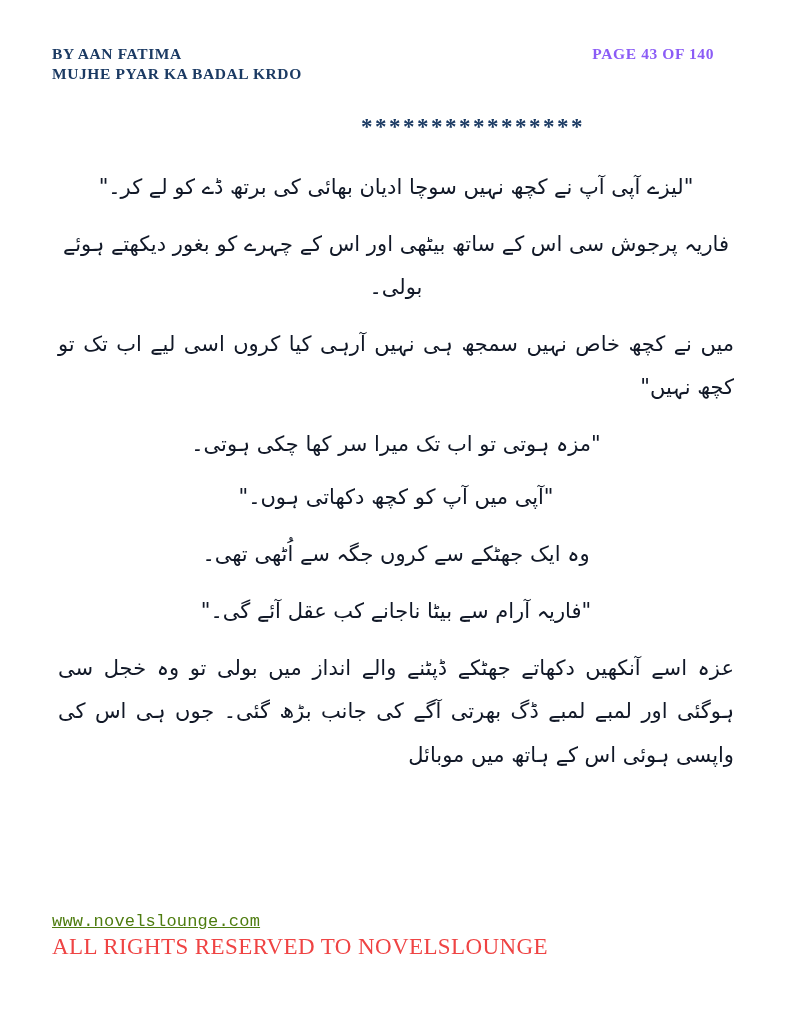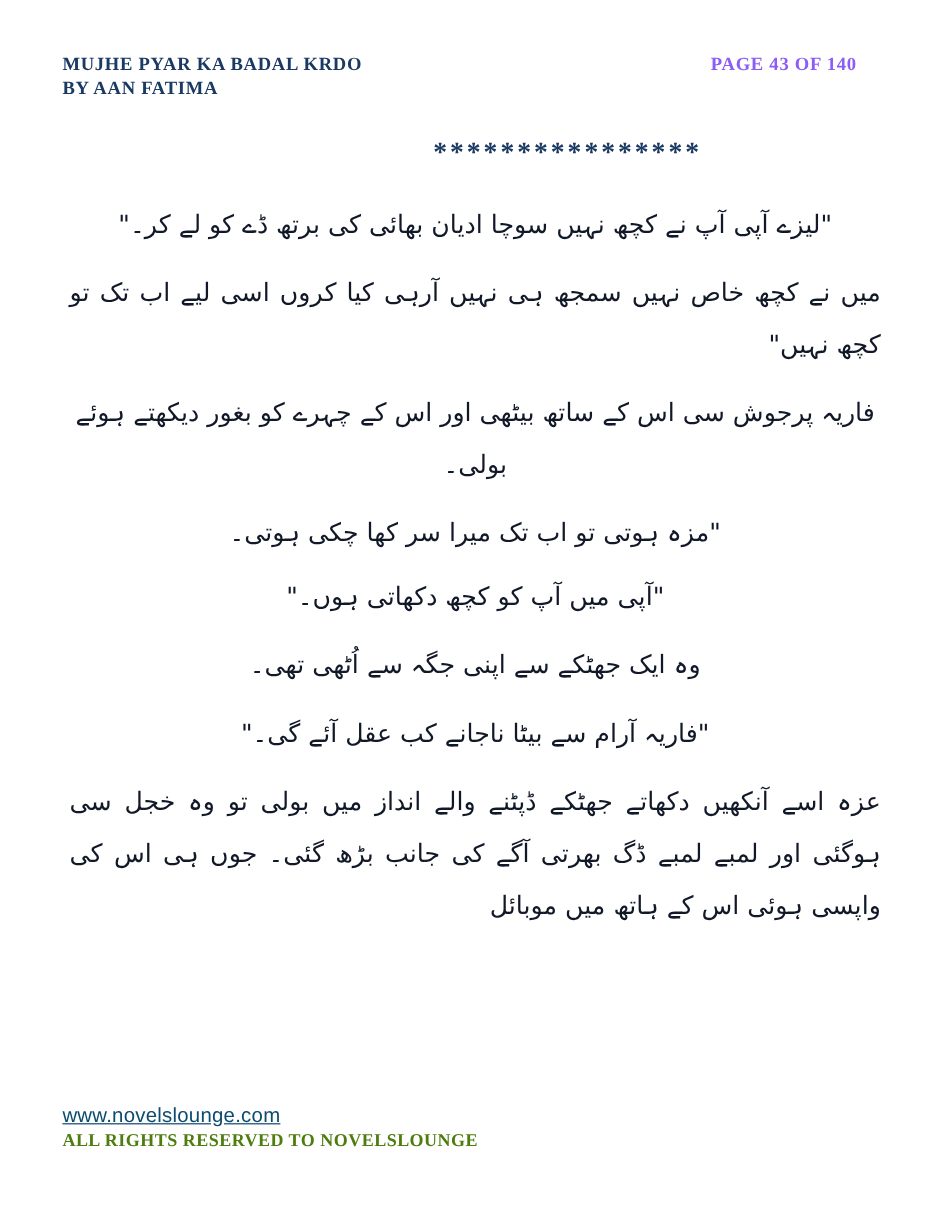--- a/index.html
+++ b/index.html
@@ -93,59 +93,58 @@
   .para.tight {
     margin-bottom: 10px;
   }
 
   
   .footer {
     margin-top: auto;
     padding-bottom: 34px;
   }
   .footer-url {
-    font-family: Liberation Sans, sans-serif;
+    font-family: Liberation Mono, monospace;
     font-size: 17px;
-    color: #0c4a6e;
+    color: #4d7c0f;
     text-decoration: underline;
     display: inline-block;
     letter-spacing: 0.2px;
   }
   .footer-rights {
     font-family: "Liberation Serif", serif;
-    font-size: 15px;
-    color: #4d7c0f;
+    font-size: 23px;
+    color: #ef4444;
     letter-spacing: 0.4px;
     margin-top: 3px;
     text-transform: uppercase;
-    font-weight: bold;
   }
 </style>
 </head>
 <body>
 
 <div class="page">
 
   <div class="header">
     <div class="header-left">
+      <div>By Aan Fatima</div>
       <div>Mujhe Pyar Ka Badal Krdo</div>
-      <div>By Aan Fatima</div>
     </div>
     <div class="header-right">Page 43 of 140</div>
   </div>
 
   <div class="stars">****************</div>
 
   <div class="body-text">
     <p class="para center">"لیزے آپی آپ نے کچھ نہیں سوچا ادیان بھائی کی برتھ ڈے کو لے کر۔"</p>
+    <p class="para center">فاریہ پرجوش سی اس کے ساتھ بیٹھی اور اس کے چہرے کو بغور دیکھتے ہوئے بولی۔</p>
     <p class="para justify">میں نے کچھ خاص نہیں  سمجھ ہی نہیں آرہی کیا کروں اسی لیے اب تک تو کچھ نہیں"</p>
-    <p class="para center">فاریہ پرجوش سی اس کے ساتھ بیٹھی اور اس کے چہرے کو بغور دیکھتے ہوئے بولی۔</p>
     <p class="para center tight">"مزہ ہوتی تو اب تک میرا سر کھا چکی ہوتی۔</p>
     <p class="para center">"آپی میں آپ کو کچھ دکھاتی ہوں۔"</p>
-    <p class="para center">وہ ایک جھٹکے سے اپنی جگہ سے اُٹھی تھی۔</p>
+    <p class="para center">وہ ایک جھٹکے سے کروں جگہ سے اُٹھی تھی۔</p>
     <p class="para center">"فاریہ آرام سے بیٹا ناجانے کب عقل آئے گی۔"</p>
     <p class="para justify">عزہ اسے آنکھیں دکھاتے جھٹکے ڈپٹنے والے انداز میں بولی تو وہ خجل سی ہوگئی اور لمبے لمبے ڈگ بھرتی آگے کی جانب بڑھ گئی۔ جوں ہی اس کی واپسی ہوئی اس کے ہاتھ میں موبائل</p>
   </div>
 
   <div class="footer">
     <a class="footer-url" href="#">www.novelslounge.com</a>
     <div class="footer-rights">All Rights Reserved to Novelslounge</div>
   </div>
 
 </div>

